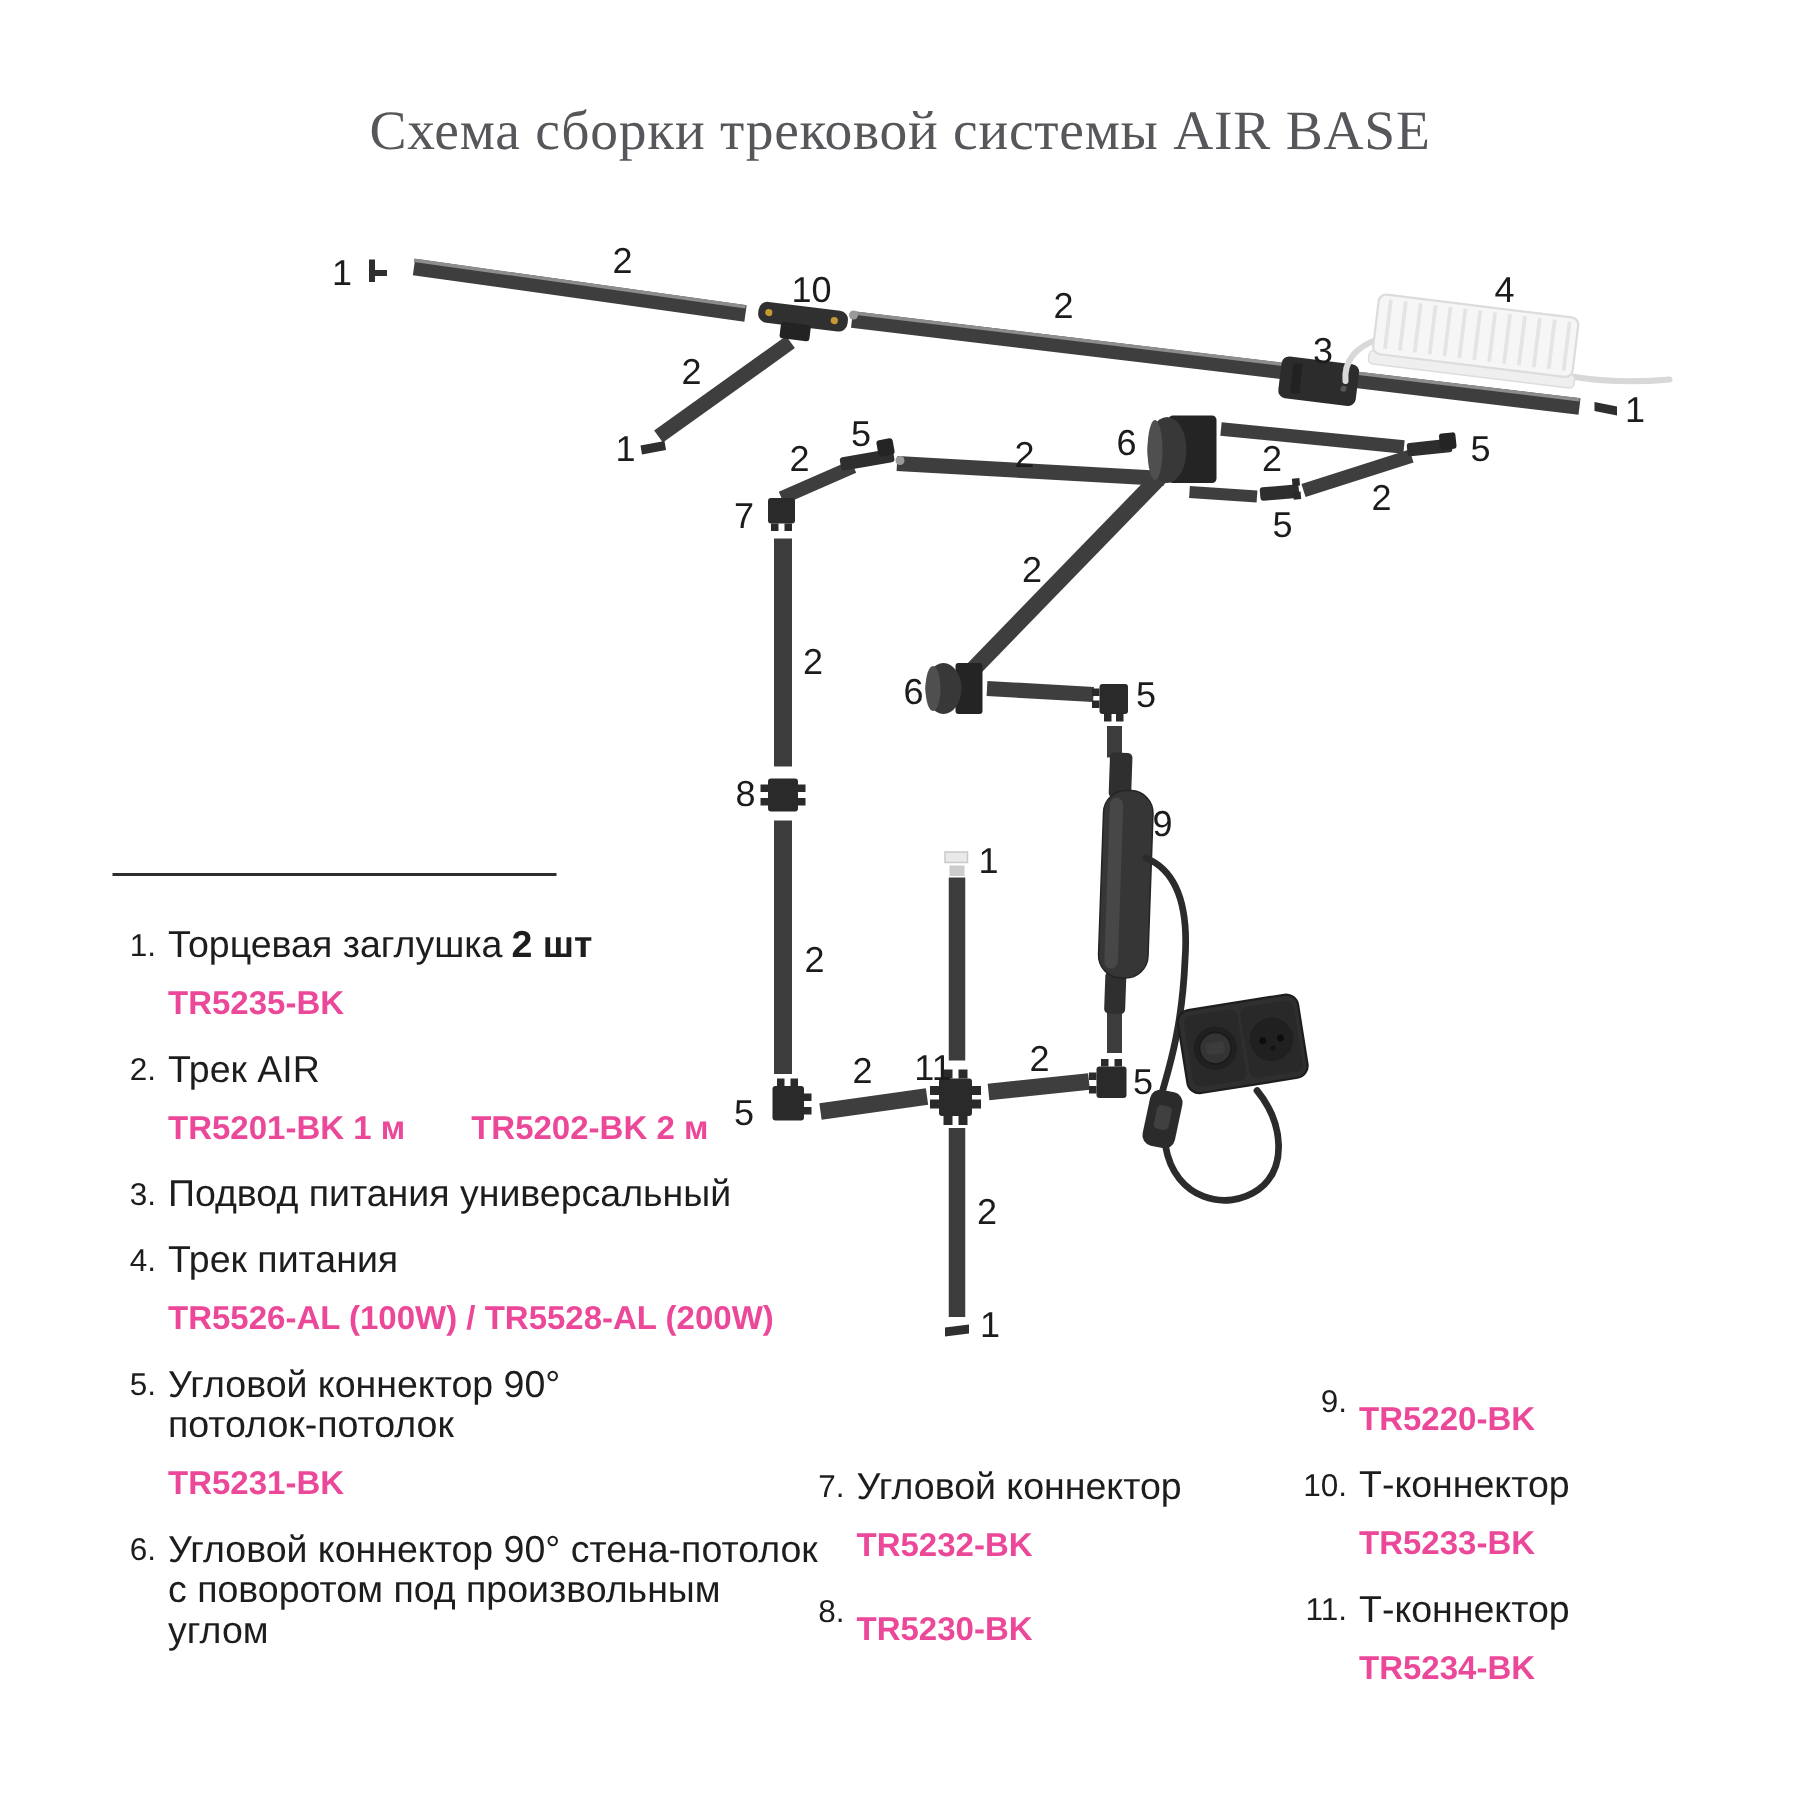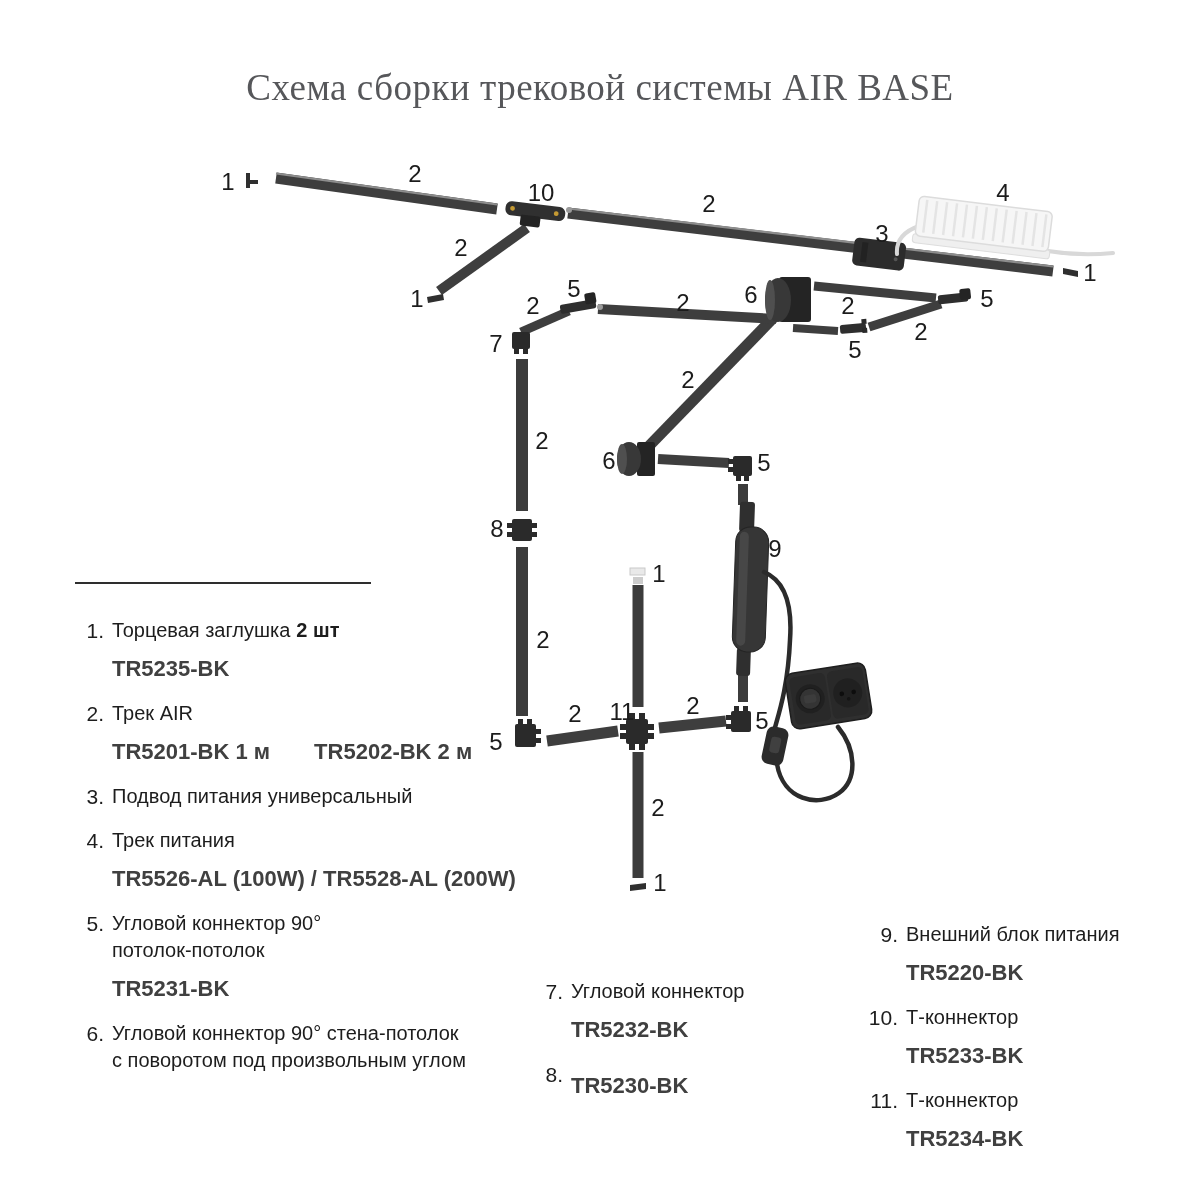--- a/index.html
+++ b/index.html
@@ -11,23 +11,23 @@
   .legend-divider{position:absolute;left:75px;top:582px;width:296px;height:0;
                   border-top:2px solid #2e2e2e;}
   .col{position:absolute;}
   .col-left{left:70px;top:617px;width:480px;}
   .col-mid{left:533px;top:978px;width:310px;}
   .col-right{left:843px;top:921px;width:350px;}
   .item{display:grid;grid-template-columns:34px 1fr;column-gap:8px;margin-bottom:17px;color:#1d1d1d;}
   .col-mid .item{grid-template-columns:30px 1fr;}
   .col-right .item{grid-template-columns:55px 1fr;}
   .num{text-align:right;font-size:21px;line-height:27px;}
-  .name,.name2{display:block;font-size:20px;line-height:27px;}
+  .name,.name2{display:block;font-size:25px;line-height:27px;}
   .qty{margin-left:6px;font-weight:700;}
-  .code{display:block;font-size:22px;line-height:29px;font-weight:700;margin-top:10px;color:#404040;}
+  .code{display:block;font-size:22px;line-height:29px;font-weight:700;margin-top:10px;color:#ec4899;}
   .code2{margin-left:44px;}
   .name2:empty,.qty:empty,.code2:empty{display:none;}
   text.dlabel{font-family:"Liberation Sans",sans-serif;font-size:24px;fill:#1c1c1c;text-anchor:middle;}
 </style>
 </head>
 <body>
 
 <div class="page">
 
   <svg class="diagram" width="1200" height="1200" viewBox="0 0 1200 1200">
@@ -309,21 +309,20 @@
       <span class="body">
         <span class="code"><span>TR5230-BK</span></span>
       </span>
     </div>
   </div>
 
   <div class="col col-right">
     <div class="item">
       <span class="num">9.</span>
       <span class="body">
-        <span class="name"><span>Внешний блок питания</span></span>
         <span class="code"><span>TR5220-BK</span></span>
       </span>
     </div>
     <div class="item">
       <span class="num">10.</span>
       <span class="body">
         <span class="name"><span>Т-коннектор</span></span>
         <span class="code"><span>TR5233-BK</span></span>
       </span>
     </div>

